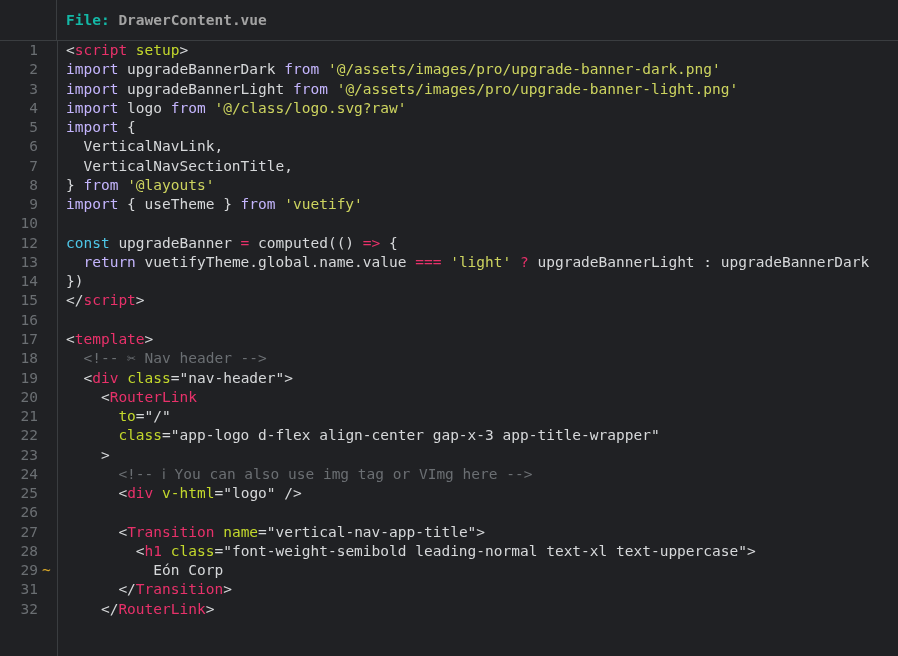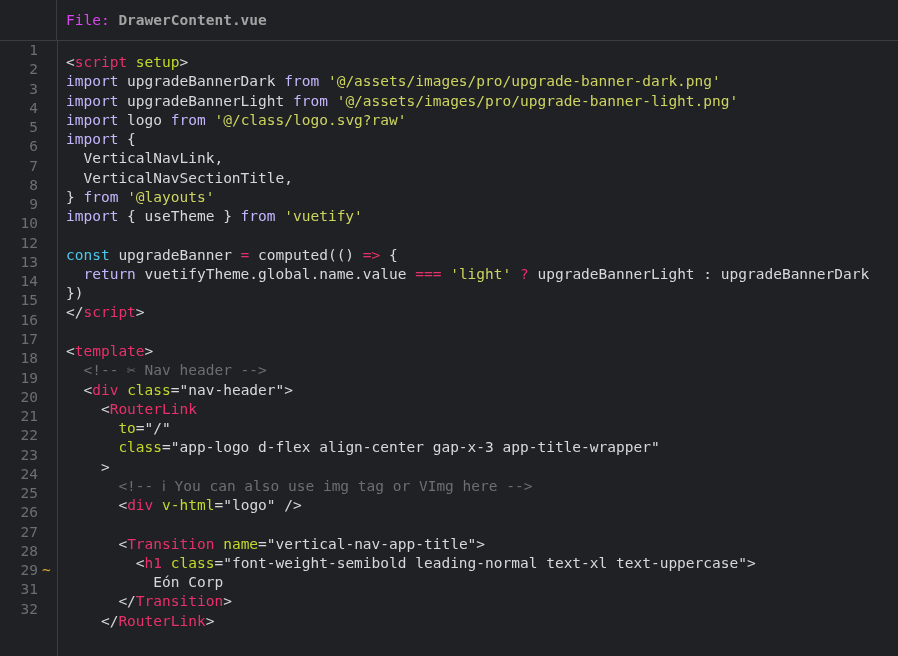--- a/index.html
+++ b/index.html
@@ -44,22 +44,22 @@
     position: absolute;
     left: 66px;
     top: 0;
     height: 41px;
     line-height: 41px;
     font-size: 14.5px;
     white-space: pre;
     color: #c9ccd0;
   }
   .header-label {
-    color: #d946ef;
-    font-weight: normal;
+    color: #14b8a6;
+    font-weight: bold;
   }
   .header-file {
     color: #a3a3a3;
     font-weight: bold;
   }
 
   
   .code-area {
     position: absolute;
     left: 0;
@@ -99,21 +99,21 @@
     left: 42px;
     top: 0;
     width: 10px;
     text-align: left;
     color: #d6a628;
     font-size: 14.5px;
   }
   .code {
     position: absolute;
     left: 66px;
-    top: 12px;
+    top: 0;
     white-space: pre;
     color: #d6d8da;
   }
 
   
   .t-tag      { color: #e8316a; }
   .t-kw       { color: #c4b5fd; }
   .t-const    { color: #4ec7e8; }
   .t-attr     { color: #c3d82c; }
   .t-str      { color: #cdd45f; }

